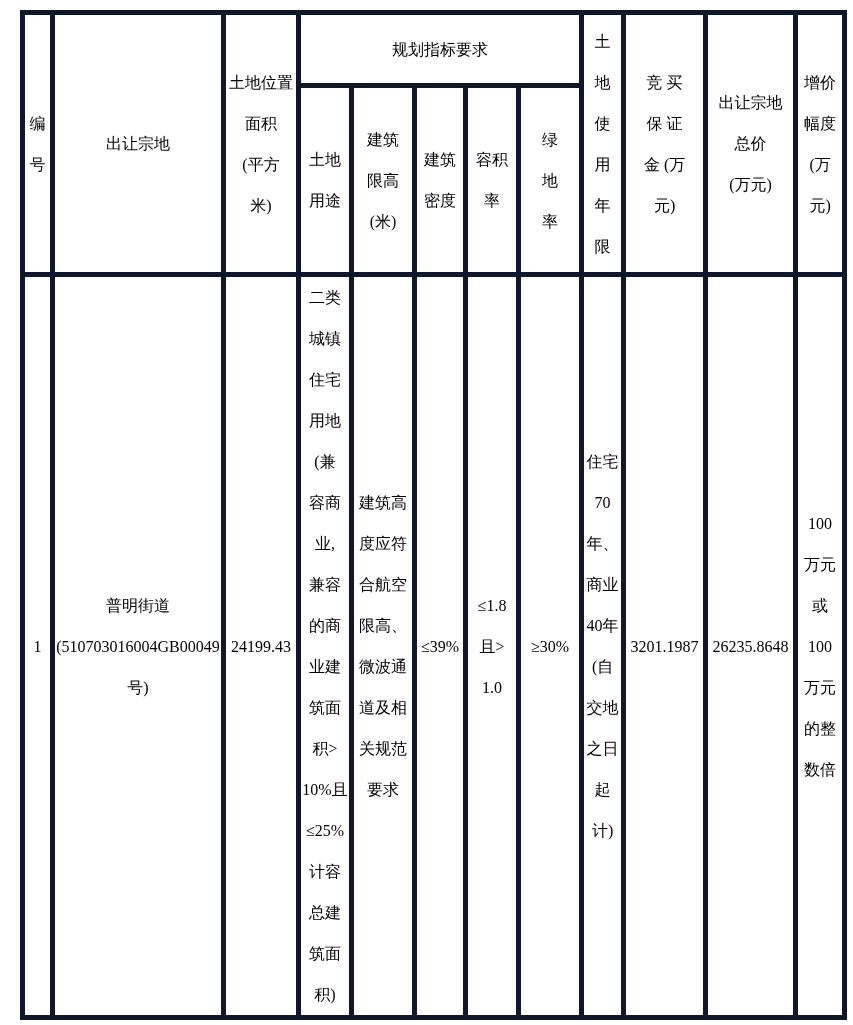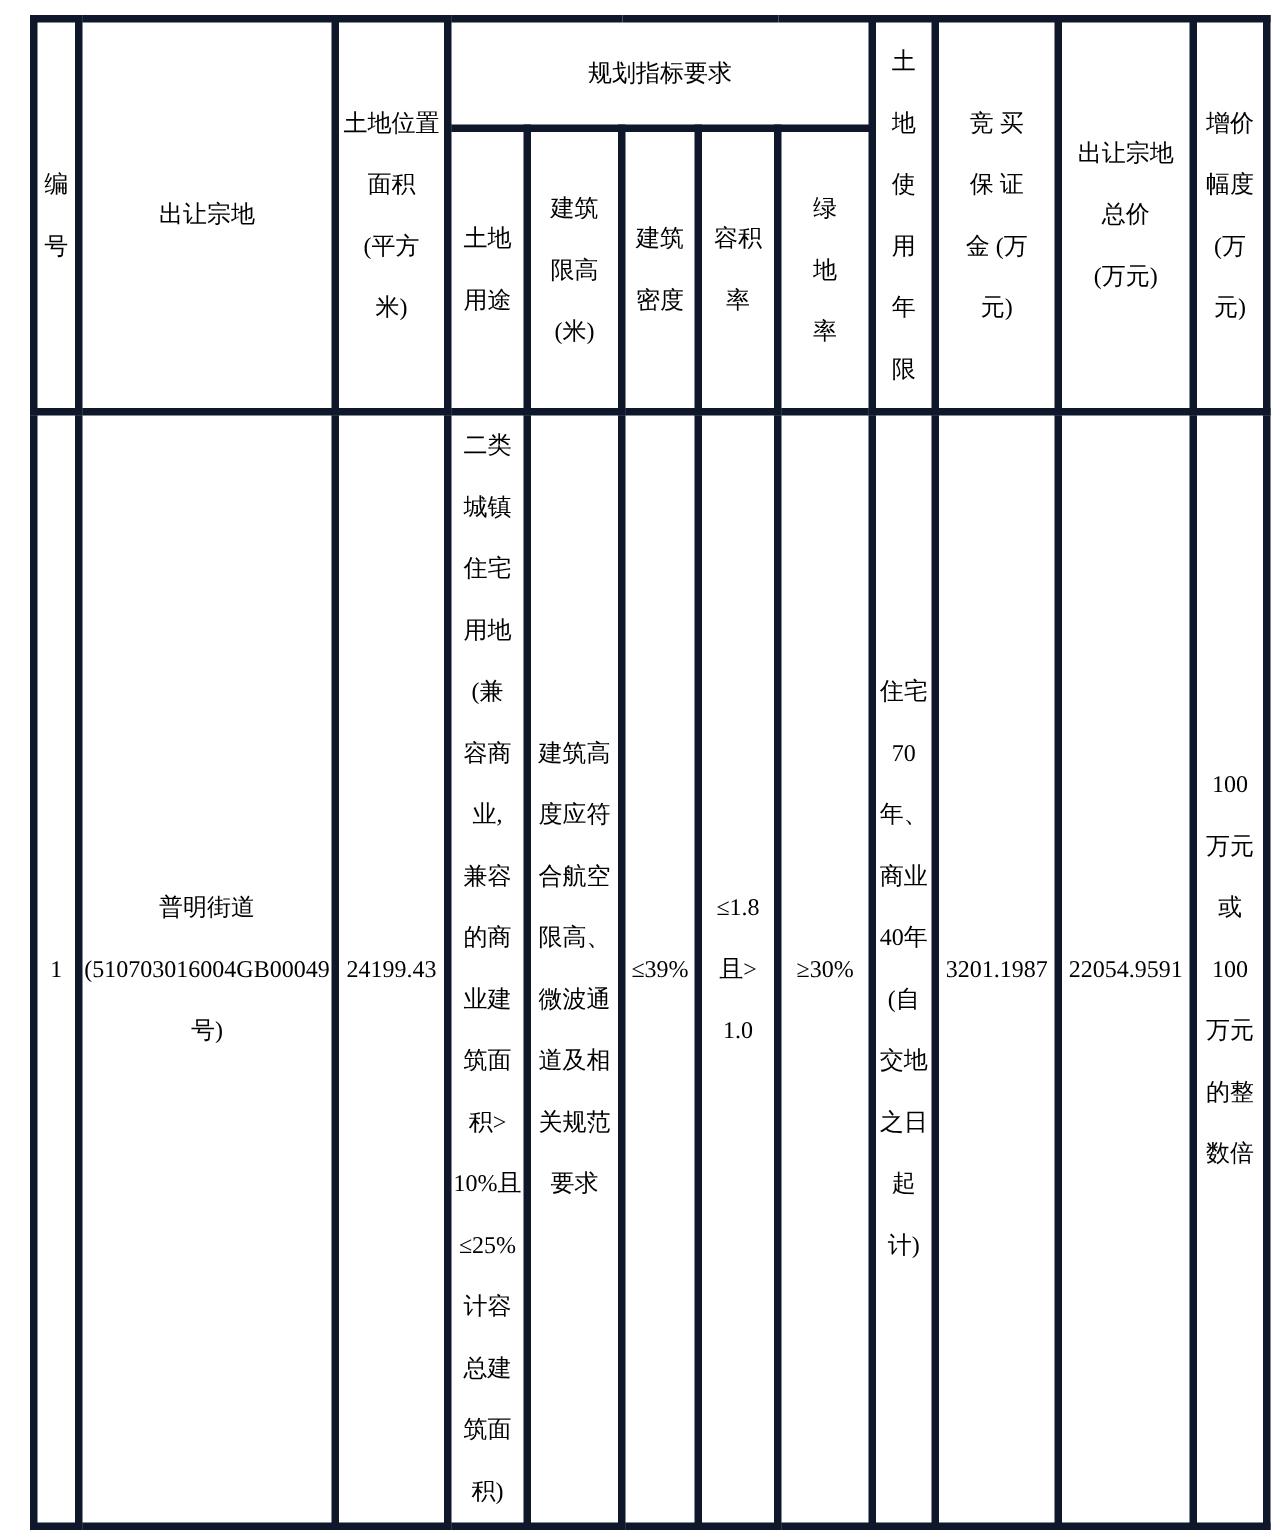--- a/index.html
+++ b/index.html
@@ -138,21 +138,21 @@
 70
 年、
 商业
 40年
 (自
 交地
 之日
 起
 计)</td>
       <td>3201.1987</td>
-      <td>22054.9591</td>
+      <td>26235.8648</td>
       <td>100
 万元
 或
 100
 万元
 的整
 数倍</td>
     </tr>
   </tbody>
     </table>

